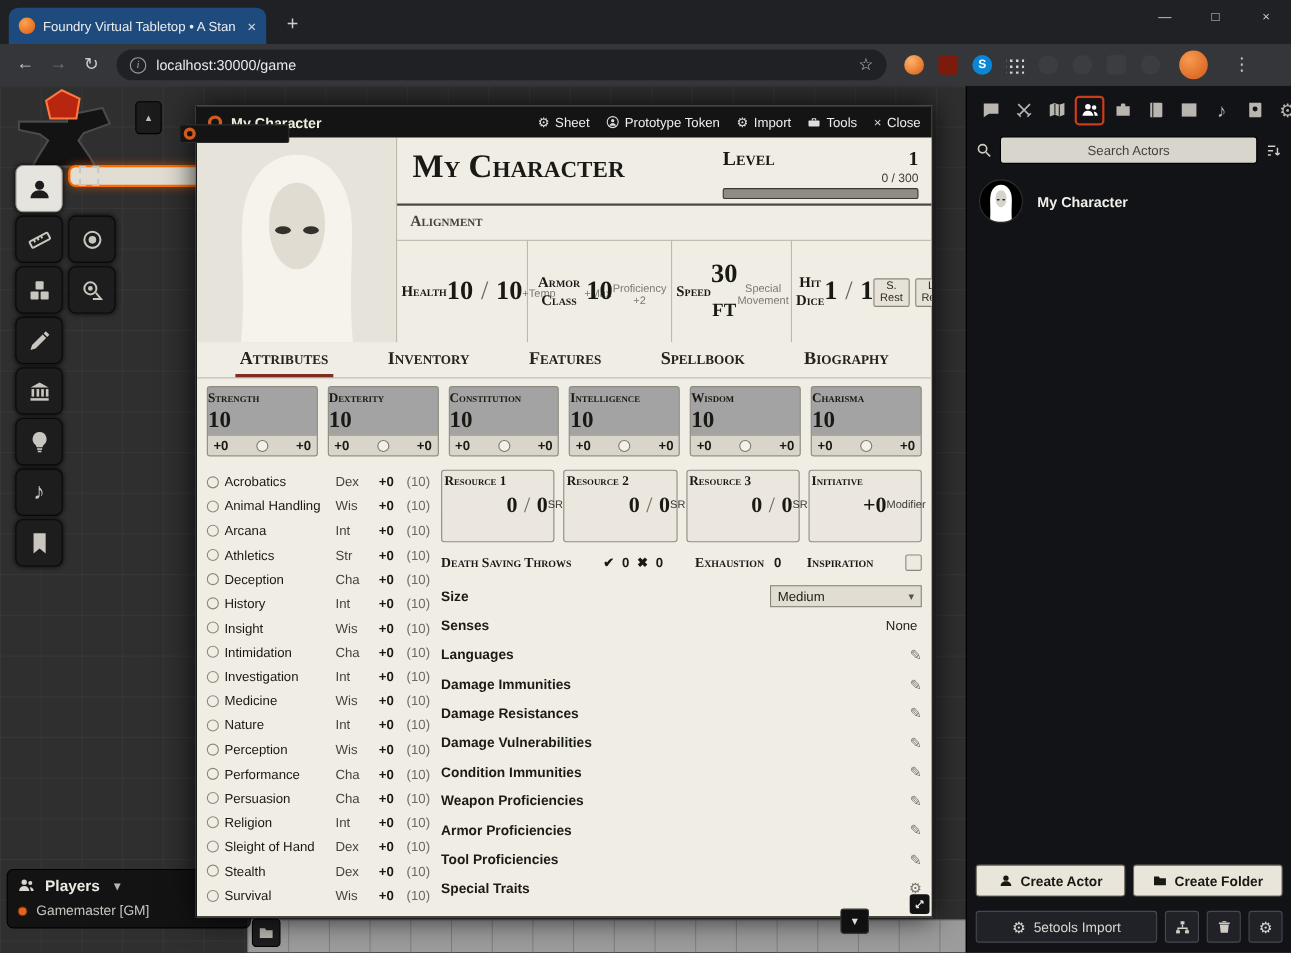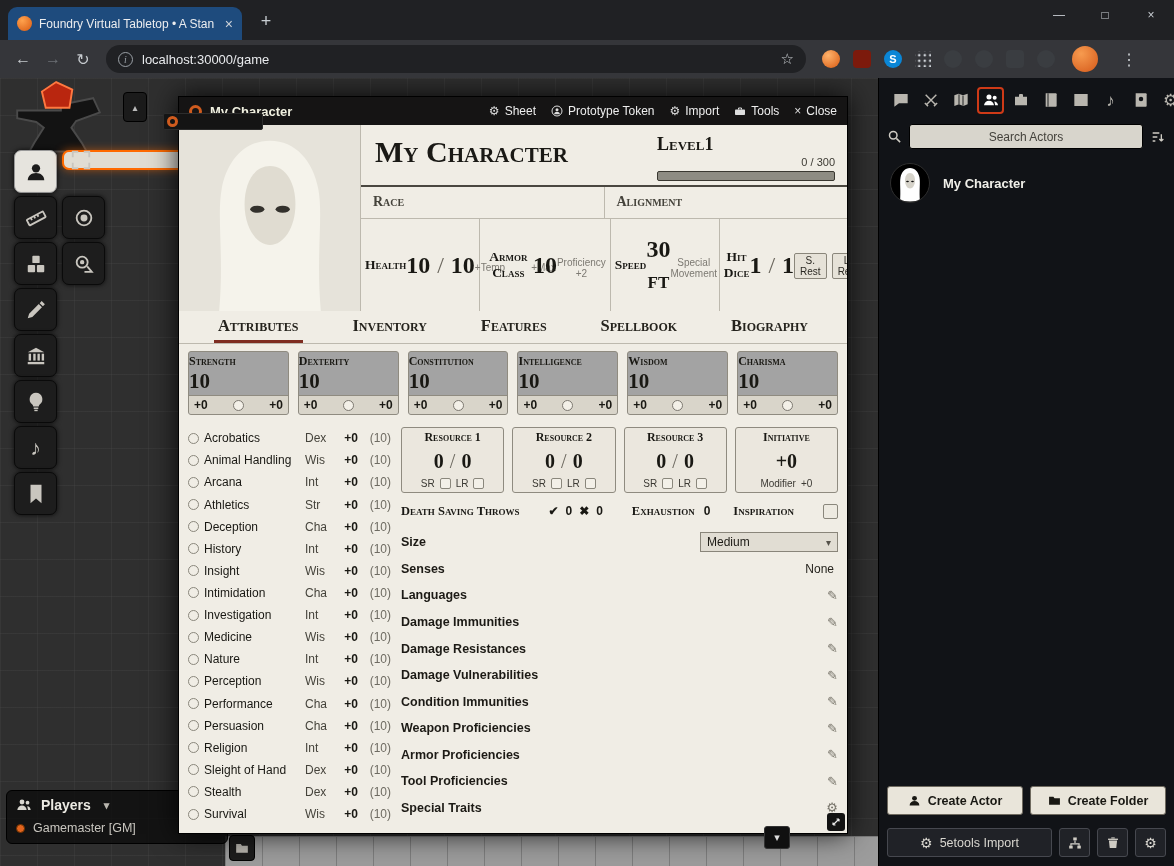--- a/index.html
+++ b/index.html
@@ -74,21 +74,21 @@
   .chip .win-icon{width:11px;height:11px;border-width:3px}
   .sbody{flex:1;display:flex;flex-direction:column;overflow:hidden;position:relative;z-index:1}
 
   .sheader{display:flex;height:186px;flex:none}
   .portrait{width:182px;flex:none;background:#e6e3da;border-right:1px solid #bdb9ae;display:flex;align-items:flex-end;justify-content:center;overflow:hidden}
   .portrait svg{width:156px;height:178px}
   .hright{flex:1;display:flex;flex-direction:column;min-width:0}
   .name-row{display:flex;padding:10px 12px 4px 14px;border-bottom:2px solid #4a4740;align-items:flex-start}
   .char-name{font-family:"Liberation Serif",serif;font-variant:small-caps;font-weight:bold;font-size:30px;line-height:1.15;color:#1a1915}
   .level-block{margin-left:auto;width:178px}
-  .level-line{display:flex;justify-content:flex-start;font-family:"Liberation Serif",serif;font-variant:small-caps;font-weight:bold;font-size:18px;line-height:1.1}
+  .level-line{display:flex;justify-content:space-between;font-family:"Liberation Serif",serif;font-variant:small-caps;font-weight:bold;font-size:18px;line-height:1.1}
   .xp-text{font-size:11px;color:#3c3a33;text-align:right;margin:1px 0 3px}
   .xp-bar{height:10px;background:#8e8c83;border:1px solid #3a3831;border-radius:2px;overflow:hidden}
   .xp-fill{height:100%;width:0%;background:#5d1a12}
   .fields-row{display:flex;height:32px;border-bottom:1px solid #bdb9ae;flex:none}
   .field{flex:1;border-right:1px solid #bdb9ae;display:flex;align-items:center;padding:0 12px;font-family:"Liberation Serif",serif;font-variant:small-caps;font-weight:bold;font-size:14px;color:#45433b}
   .field:last-child{border-right:none}
   .stats-row{flex:1;display:flex;min-height:0}
   .stat{border-right:1px solid #bdb9ae;display:flex;flex-direction:row;align-items:center;padding:6px 4px 5px;text-align:center;min-width:0}
   .stat:last-child{border-right:none}
   .st-h{flex:1.12}.st-a{flex:1.25}.st-s{flex:1.02}.st-d{flex:1.22}
@@ -116,21 +116,21 @@
   .skills-col{width:203px;flex:none;display:flex;flex-direction:column}
   .skill-row{display:flex;align-items:center;gap:5px;flex:1;min-height:0;font-size:12px;color:#191813}
   .skill-pip{width:11px;height:11px;border:1px solid #8a877c;border-radius:50%;flex:none}
   .skill-name{flex:1;white-space:nowrap;overflow:hidden}
   .skill-ab{width:26px;color:#45433b;flex:none}
   .skill-mod{width:22px;text-align:right;font-weight:bold;flex:none}
   .skill-pass{width:28px;text-align:right;color:#6e6b62;flex:none}
 
   .attrs-col{flex:1;display:flex;flex-direction:column;gap:7px;min-width:0}
   .resources-row{display:flex;gap:8px;flex:none;height:66px}
-  .resource,.initiative{flex:1;border:1px solid #8f8b80;background:#ebe7de;border-radius:3px;text-align:center;display:flex;flex-direction:column;padding:2px 2px 3px;min-width:0}
+  .resource,.initiative{flex:1;border:1px solid #8f8b80;background:#ebe7de;border-radius:3px;text-align:center;display:flex;flex-direction:row;padding:2px 2px 3px;min-width:0}
   .initiative{order:10}
   .res-title{font-family:"Liberation Serif",serif;font-variant:small-caps;font-weight:bold;font-size:12px;white-space:nowrap}
   .res-value{font-family:"Liberation Serif",serif;font-weight:bold;font-size:20px;flex:1;display:flex;align-items:center;justify-content:center;gap:6px}
   .res-foot{display:flex;justify-content:center;gap:5px;align-items:center;font-size:10px;color:#3b3933}
   .cb{width:11px;height:11px;border:1px solid #8a877c;background:#f3f0e8;border-radius:2px;flex:none}
 
   .death-row{display:flex;align-items:center;gap:9px;font-size:11px;flex:none;height:22px}
   .dr-label{font-family:"Liberation Serif",serif;font-variant:small-caps;font-weight:bold;font-size:12.5px;color:#1a1915;white-space:nowrap}
   .dr-counts{display:flex;align-items:center;gap:7px;margin:0 auto;font-weight:bold;font-size:12px}
   .dglyph{font-size:12px}
@@ -378,23 +378,20 @@
                 <span>Level</span>
                 <span>1</span>
               </div>
               <div class="xp-text">0 / 300</div>
               <div class="xp-bar">
                   <div class="xp-fill"></div>
                 </div>
             </div>
           </div>
           <div class="fields-row">
-            <div class="field">
-                <span>Race</span>
-              </div>
             <div class="field">
                 <span>Alignment</span>
               </div>
           </div>
           <div class="stats-row">
             <div class="stat st-h">
               <span class="stat-label">Health</span>
               <span class="stat-value">
                 <span>10</span>
                 <span class="slash">/</span>

